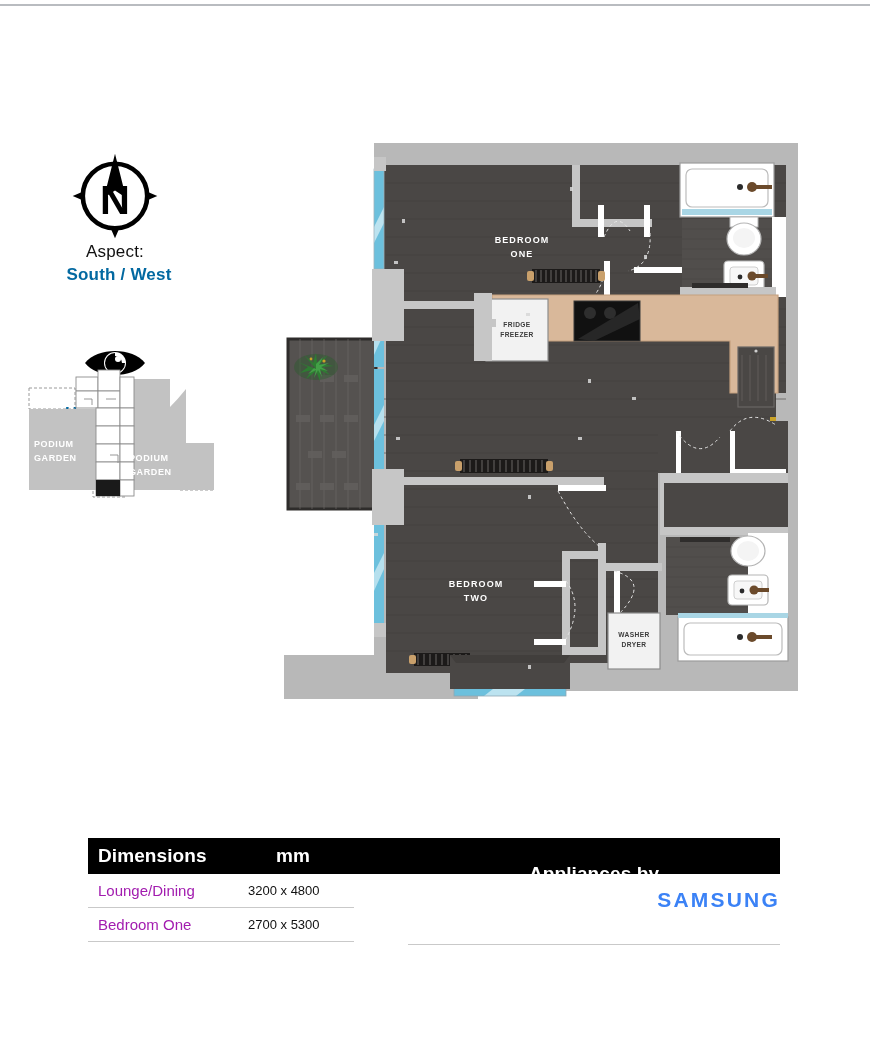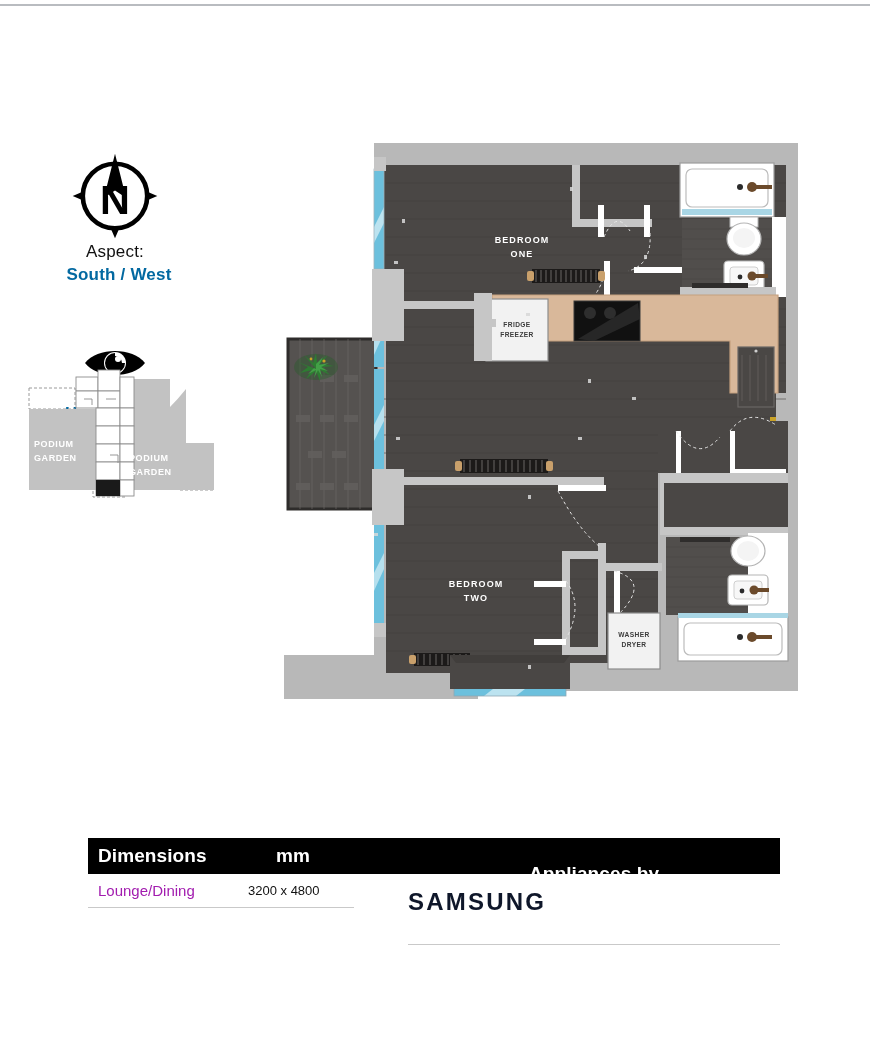--- a/index.html
+++ b/index.html
@@ -130,25 +130,25 @@
     position: absolute;
     left: 160px;
     font-size: 13px;
     color: #111;
     text-align: right;
   }
   .brand {
     position: absolute;
     left: 320px; top: 14px;
     width: 372px;
-    text-align: left;
-    font-size: 24px;
+    text-align: right;
+    font-size: 21px;
     font-weight: bold;
     letter-spacing: 2.2px;
-    color: #0f172a;
+    color: #3b82f6;
   }
   .appl-rule {
     position: absolute;
     left: 320px; top: 70px;
     width: 372px;
     height: 1px;
     background: #c9c9c9;
   }
 </style>
 </head>
@@ -589,20 +589,24 @@
       <div class="th th-dimensions">Dimensions</div>
       <div class="th th-mm">mm</div>
       <div class="th th-appliances">Appliances by</div>
     </div>
 
     <div class="tbl-body">
       <div class="row">
         <span class="cell-name">Lounge/Dining</span>
         <span class="cell-val">3200 x 4800</span>
       </div>
+      <div class="row">
+        <span class="cell-name">Bedroom One</span>
+        <span class="cell-val">2700 x 5300</span>
+      </div>
 
       <div class="brand">SAMSUNG</div>
       <div class="appl-rule"></div>
 
     </div>
   </div>
 
 </div>
 
 </body></html>

